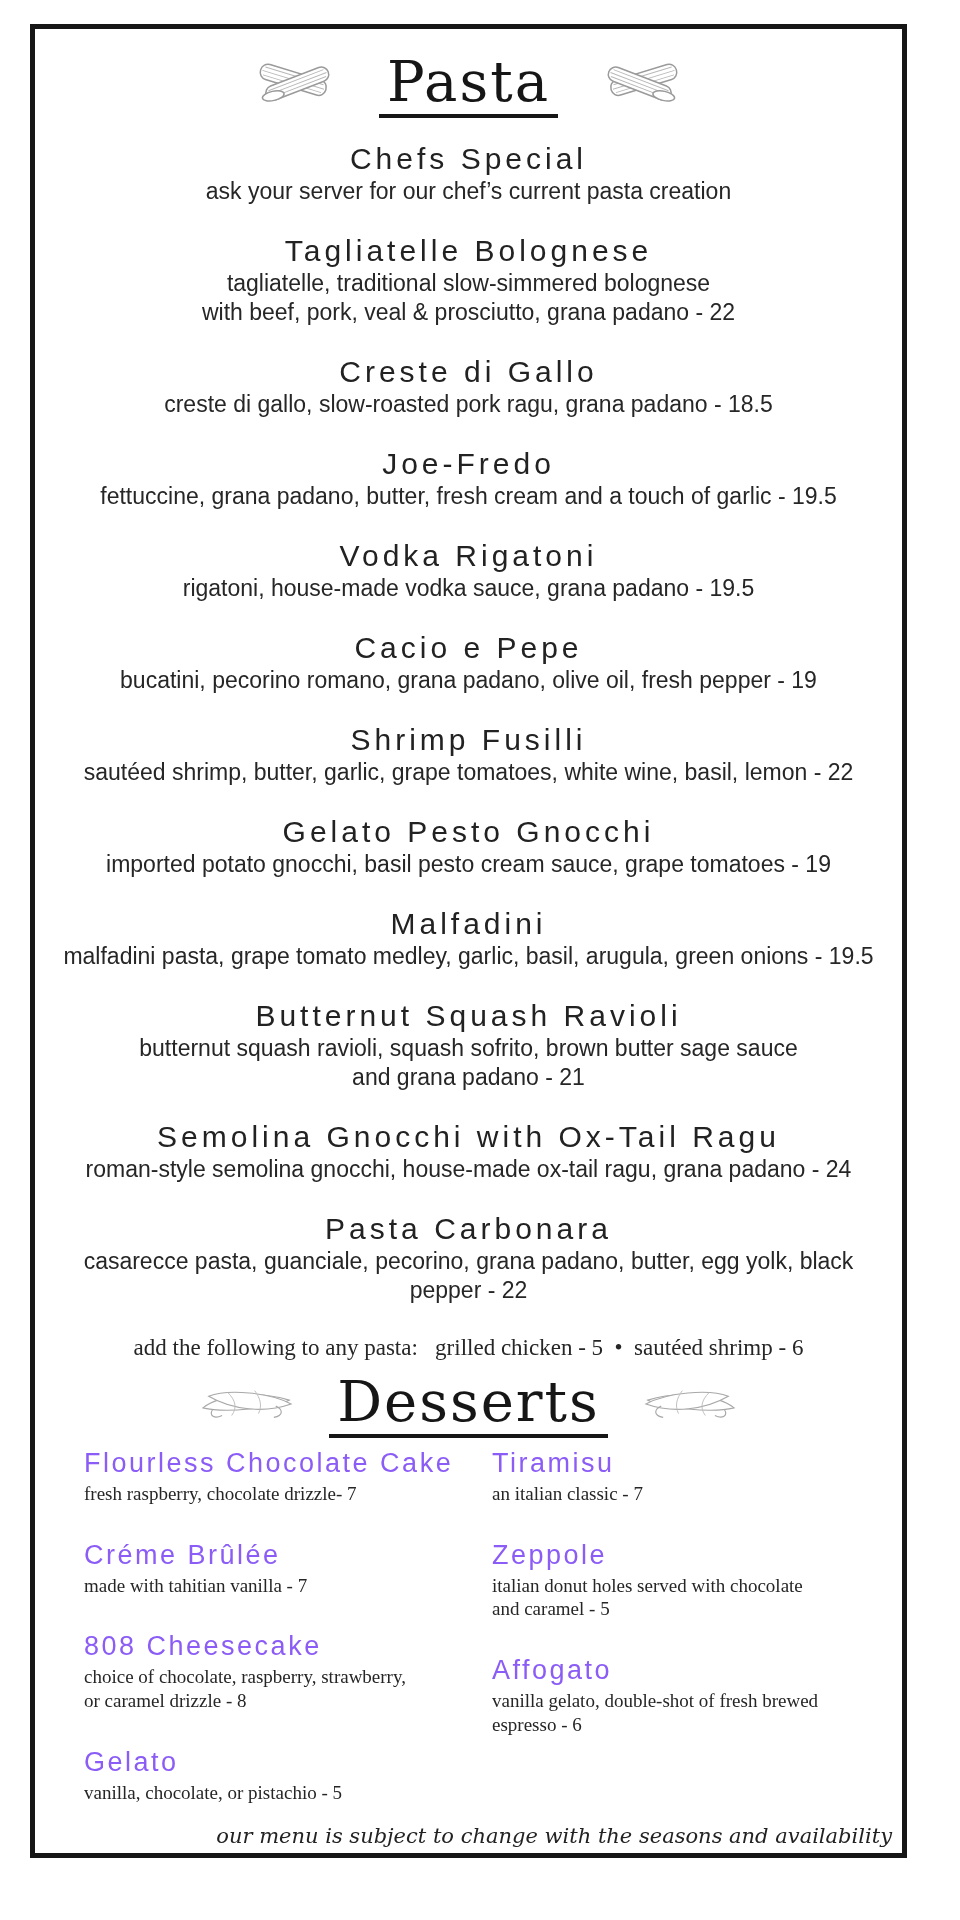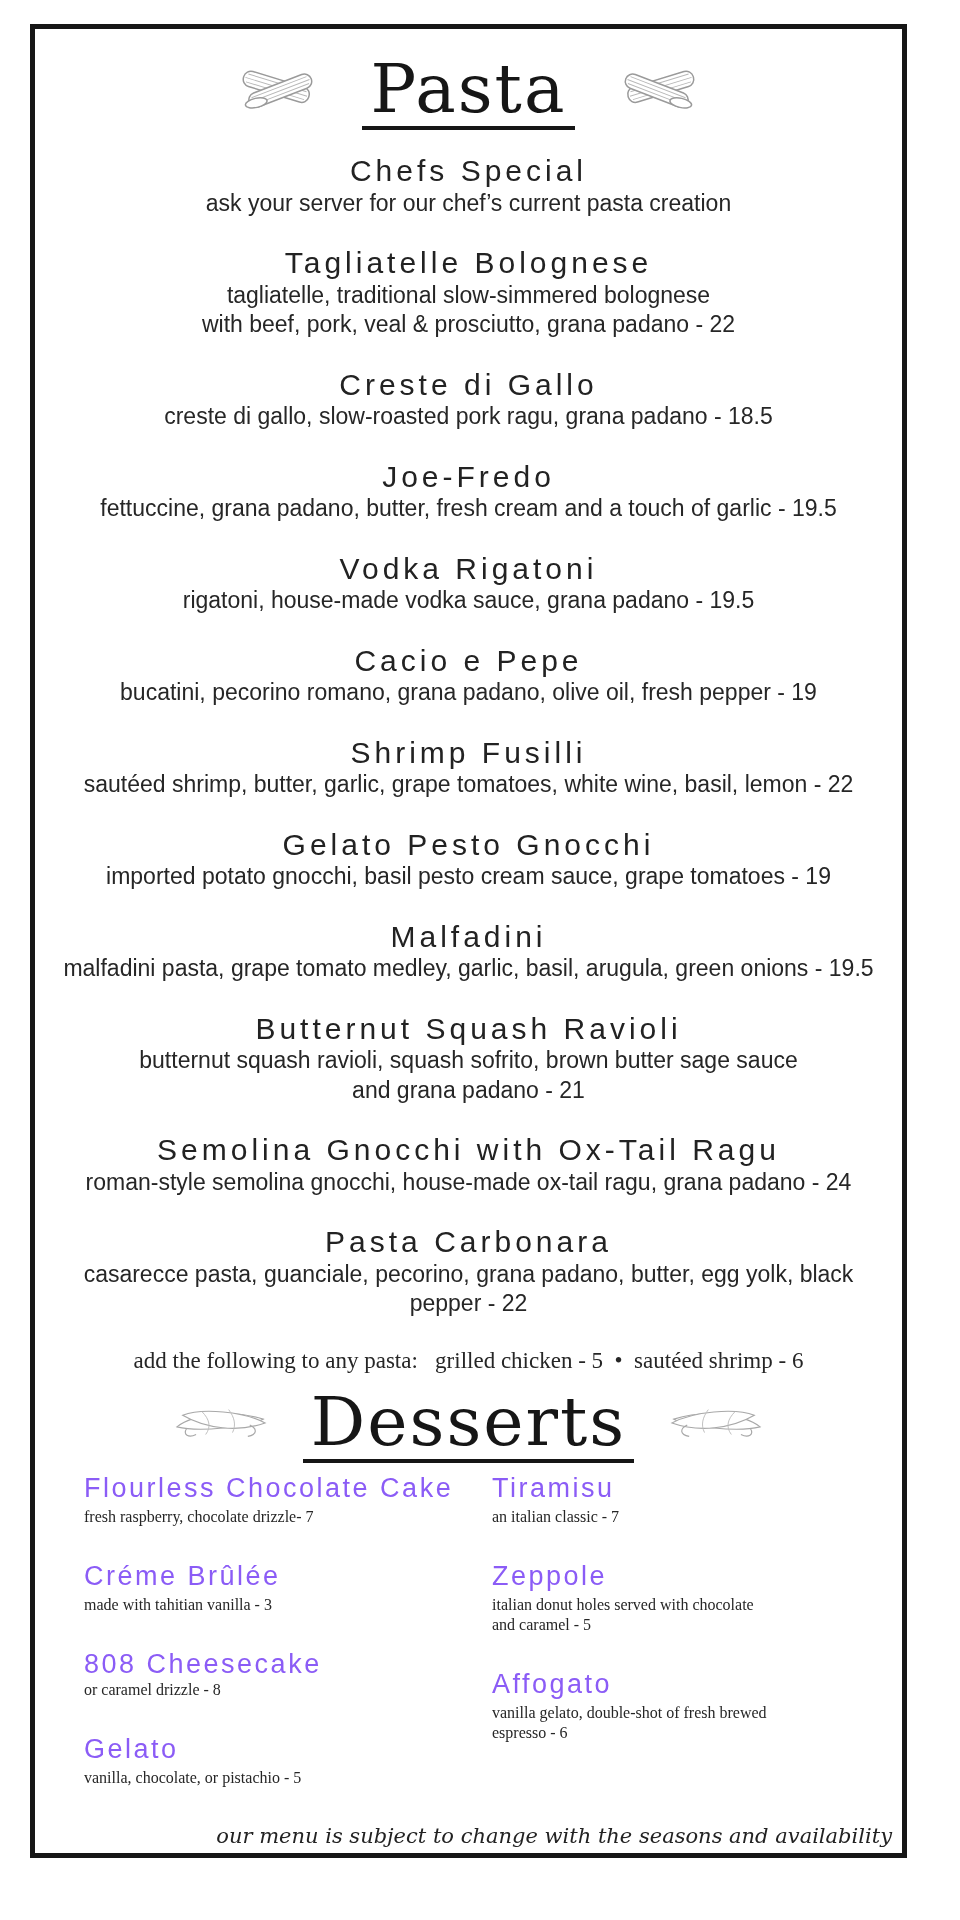--- a/index.html
+++ b/index.html
@@ -5,39 +5,39 @@
   html,body{margin:0;padding:0;background:#ffffff;}
   .page{position:relative;width:960px;height:1920px;background:#ffffff;overflow:hidden;
         font-family:"Liberation Sans",sans-serif;color:#1c1c1c;}
   .menu{position:absolute;left:30px;top:24px;width:877px;height:1834px;
         border:5px solid #161616;box-sizing:border-box;background:#ffffff;}
   .stack{display:flex;flex-direction:column;align-items:center;width:100%;height:100%;box-sizing:border-box;padding-top:10px;}
 
   
   .title-row{display:flex;align-items:center;justify-content:center;gap:34px;margin-top:14px;}
   .title-row.desserts{margin-top:12px;}
-  .section-title{font-family:"DejaVu Serif",serif;font-weight:400;font-size:68px;line-height:1.05;
+  .section-title{font-family:"DejaVu Serif",serif;font-weight:400;font-size:56px;line-height:1.05;
                  letter-spacing:2px;color:#161616;border-bottom:4px solid #161616;padding:0 8px 2px 8px;}
   .deco{flex:0 0 auto;}
 
   
   .p-item{margin-top:28px;text-align:center;max-width:820px;}
   .p-item.first{margin-top:24px;}
   .p-name{font-size:30px;letter-spacing:4px;line-height:1.16;color:#222222;font-weight:400;}
   .p-desc{font-family:Liberation Sans, sans-serif;font-size:23px;line-height:1.27;color:#262626;}
 
   .addons{margin-top:30px;font-family:"Liberation Serif",serif;font-size:23px;color:#262626;
           white-space:pre-wrap;text-align:center;}
 
   
   .d-grid{width:100%;box-sizing:border-box;margin-top:10px;padding:0 44px 0 49px;
           display:grid;grid-template-columns:384px 1fr;column-gap:24px;align-items:start;}
   .d-col{display:flex;flex-direction:column;gap:34px;}
   .d-name{font-size:27px;letter-spacing:2.5px;line-height:1.15;color:#8b5cf6;}
-  .d-desc{font-family:"Liberation Serif",serif;font-size:16px;line-height:1.24;color:#262626;margin-top:3px;}
+  .d-desc{font-family:"Liberation Serif",serif;font-size:19px;line-height:1.24;color:#262626;margin-top:3px;}
 
   .footer-note{position:absolute;right:10px;bottom:5px;font-family:"DejaVu Serif",serif;
                font-style:italic;font-size:21px;color:#222222;}
 </style>
 </head>
 <body>
 
 <div class="page">
   <div class="menu">
     <div class="stack">
@@ -167,24 +167,25 @@
       </div>
 
       <div class="d-grid">
         <div class="d-col">
           <div>
             <div class="d-name">Flourless Chocolate Cake</div>
             <div class="d-desc">fresh raspberry, chocolate drizzle- 7</div>
           </div>
           <div>
             <div class="d-name">Créme Brûlée</div>
-            <div class="d-desc">made with tahitian vanilla - 3</div>
+            <div class="d-desc">made with tahitian vanilla - 7</div>
           </div>
           <div>
             <div class="d-name">808 Cheesecake</div>
+            <div class="d-desc">choice of chocolate, raspberry, strawberry,</div>
             <div class="d-desc" style="margin-top:0;">or caramel drizzle - 8</div>
           </div>
           <div>
             <div class="d-name">Gelato</div>
             <div class="d-desc">vanilla, chocolate, or pistachio - 5</div>
           </div>
         </div>
         <div class="d-col">
           <div>
             <div class="d-name">Tiramisu</div>

